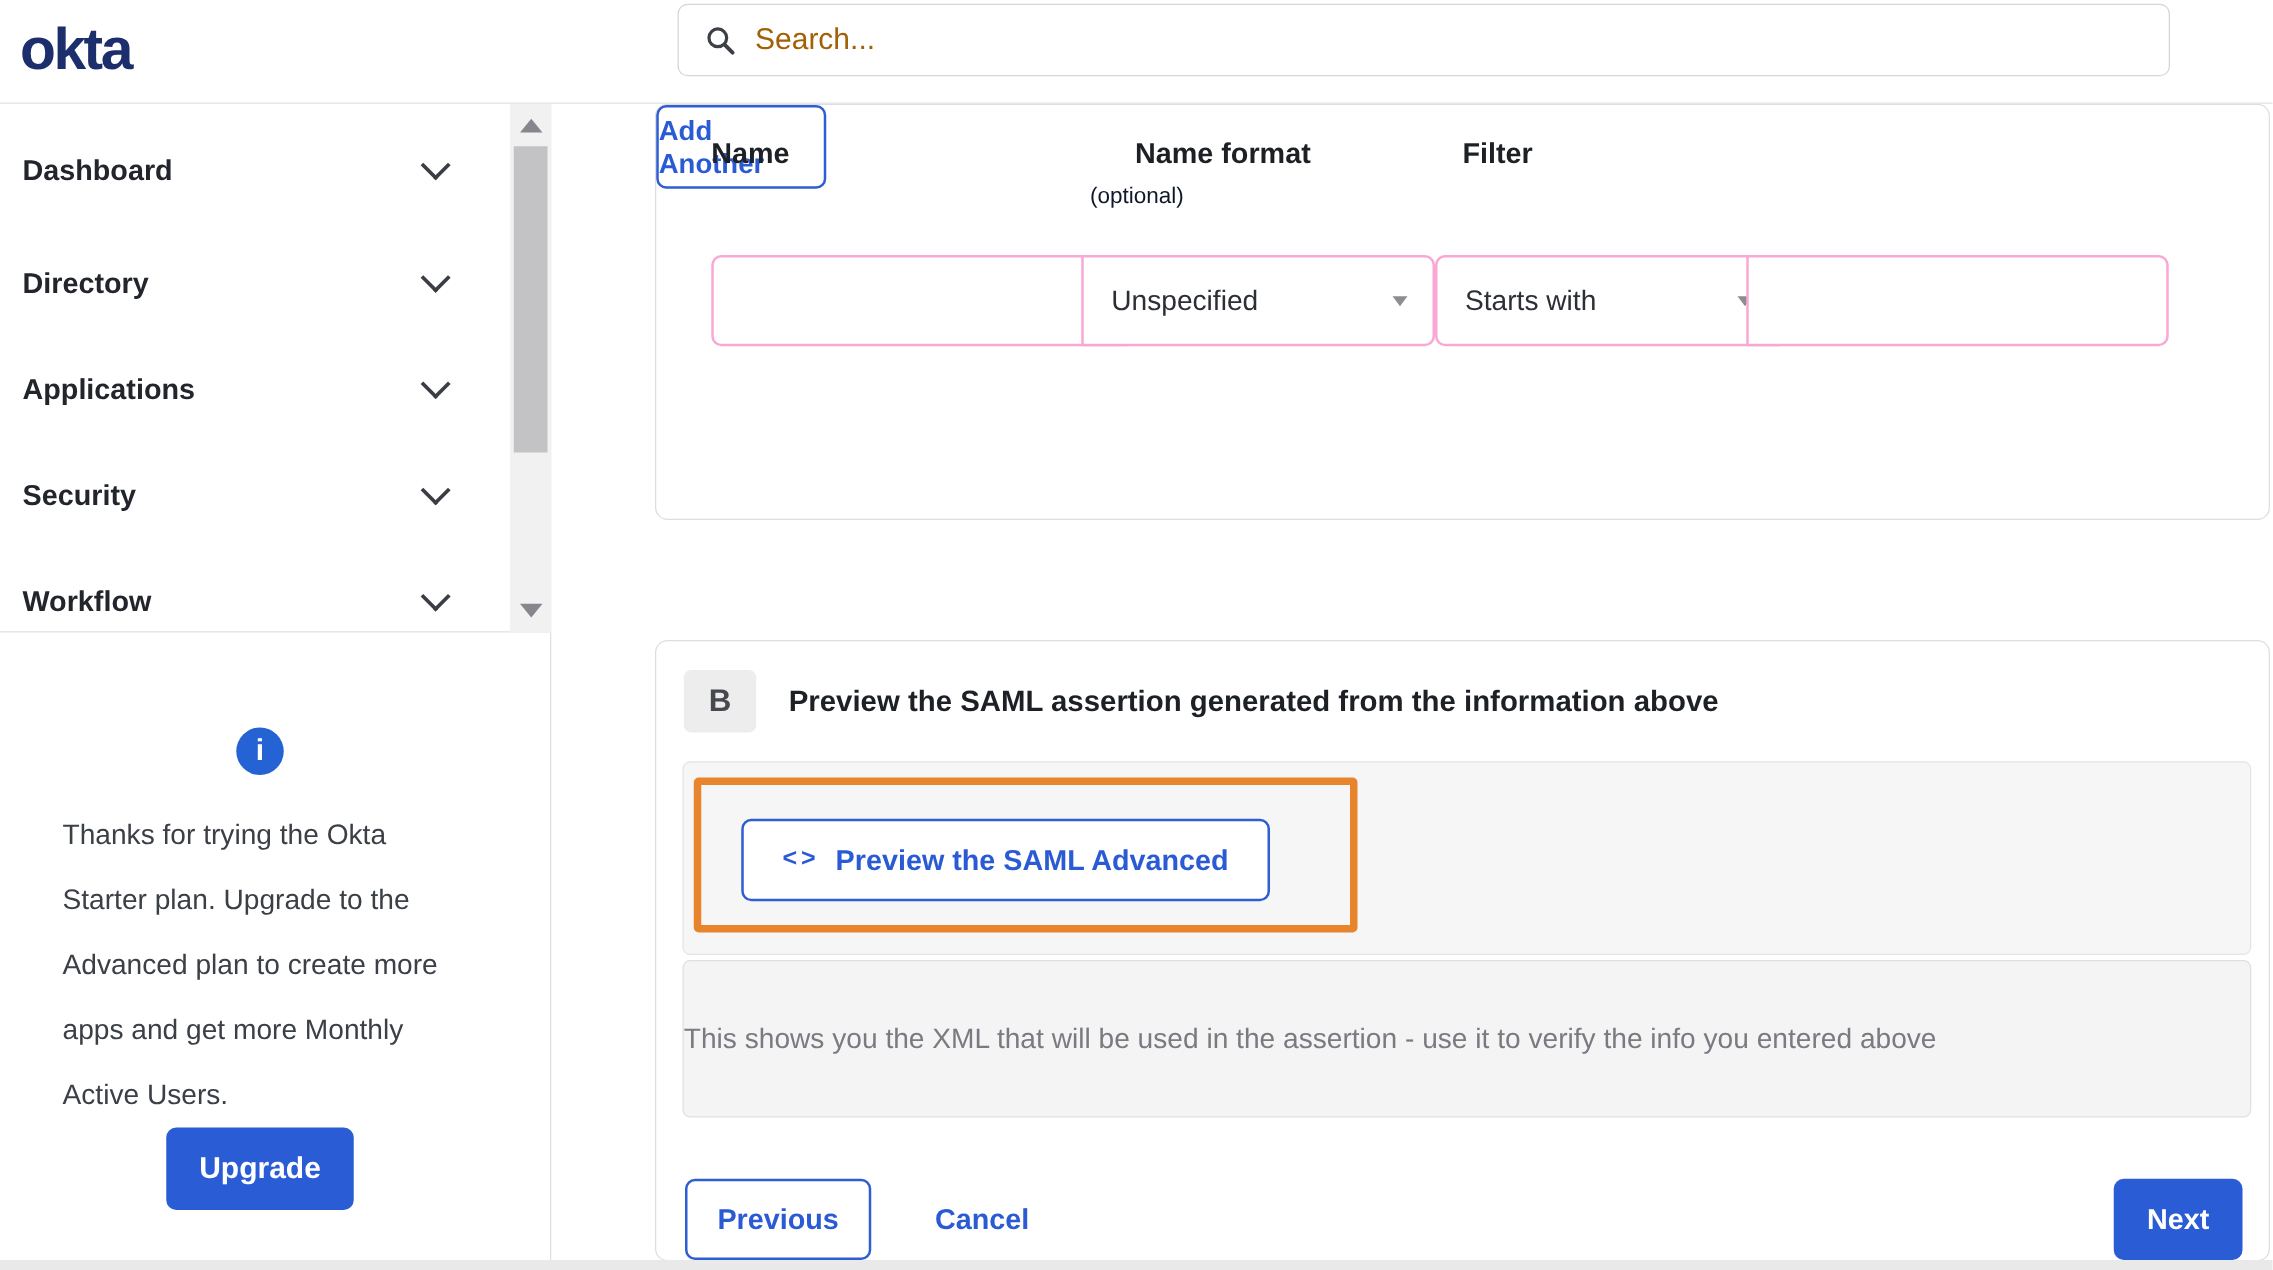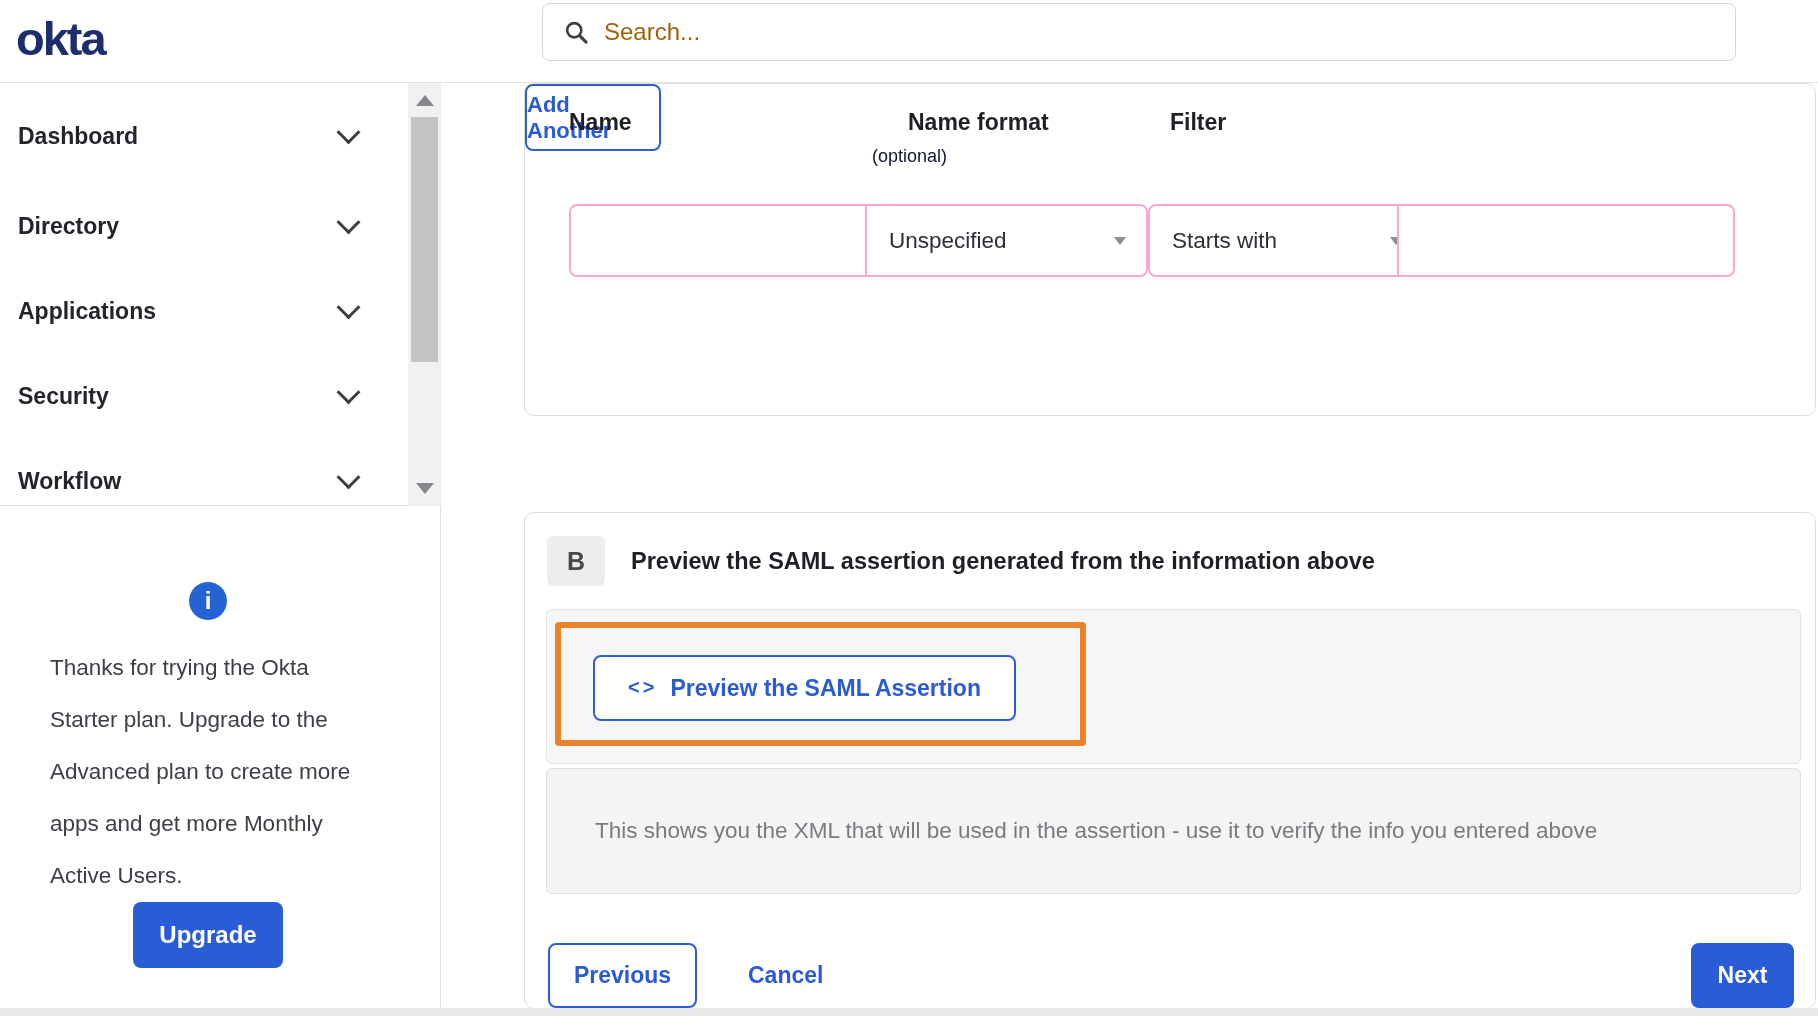--- a/index.html
+++ b/index.html
@@ -69,21 +69,21 @@
     display:flex;align-items:center;justify-content:center;font-size:25px;font-weight:700;color:#47494e;}
   #section-heading{left:106px;top:23px;height:50px;display:flex;align-items:center;
     font-size:23.5px;font-weight:700;color:#1d2025;}
   #panel-top{left:21px;top:96px;width:1255px;height:155px;background:#f6f6f7;border:1px solid #e4e4e6;border-radius:6px;}
   #orange-box{left:30px;top:109px;width:531px;height:124px;border:6px solid #e8852c;border-radius:4px;z-index:3;}
   #preview-btn{left:68px;top:142px;width:423px;height:66px;background:#fff;border:2px solid #2e5ed2;
     border-radius:8px;display:flex;align-items:center;justify-content:center;gap:13px;color:#2b5bd4;
     font-size:23px;font-weight:700;cursor:pointer;z-index:4;}
   .code-glyph{font-size:20px;font-weight:700;letter-spacing:3px;transform:translateY(-1px);}
   #panel-caption{left:21px;top:255px;width:1255px;height:126px;background:#f4f4f5;border:1px solid #e0e0e2;
-    border-radius:6px;display:flex;align-items:center;padding-left:48px;}
+    border-radius:6px;display:flex;align-items:center;}
   #caption-text{font-size:22.5px;color:#797b80;}
 
   
   #previous-btn{left:23px;top:430px;width:149px;height:65px;background:#fff;border:2px solid #2e5ed2;
     border-radius:8px;color:#2b5bd4;font-size:23px;font-weight:700;display:flex;align-items:center;
     justify-content:center;cursor:pointer;}
   #cancel-btn{left:223px;top:430px;height:65px;display:flex;align-items:center;color:#2b5bd4;
     font-size:23px;font-weight:700;cursor:pointer;}
   #next-btn{left:1166px;top:430px;width:103px;height:65px;background:#2a5cd6;border-radius:8px;color:#fff;
     font-size:23px;font-weight:700;display:flex;align-items:center;justify-content:center;cursor:pointer;}
@@ -162,21 +162,21 @@
 </div>
 
 <div id="card-b" class="abs">
   <div id="badge-b" class="abs">B</div>
   <div id="section-heading" class="abs">Preview the SAML assertion generated from the information above</div>
 
   <div id="panel-top" class="abs"></div>
   <div id="orange-box" class="abs"></div>
   <div id="preview-btn" class="abs">
     <span class="code-glyph">&lt;&gt;</span>
-    <span>Preview the SAML Assertion</span>
+    <span>Preview the SAML Advanced</span>
   </div>
 
   <div id="panel-caption" class="abs">
     <span id="caption-text">This shows you the XML that will be used in the assertion - use it to verify the info you entered above</span>
   </div>
 
   <div id="previous-btn" class="abs">Previous</div>
   <div id="cancel-btn" class="abs">Cancel</div>
   <div id="next-btn" class="abs">Next</div>
 </div>

